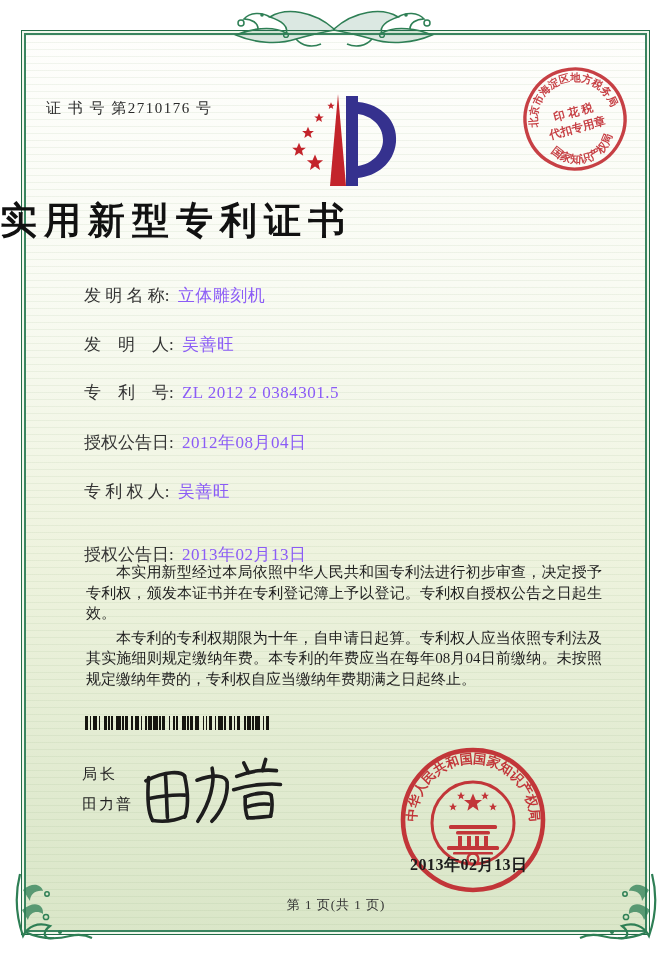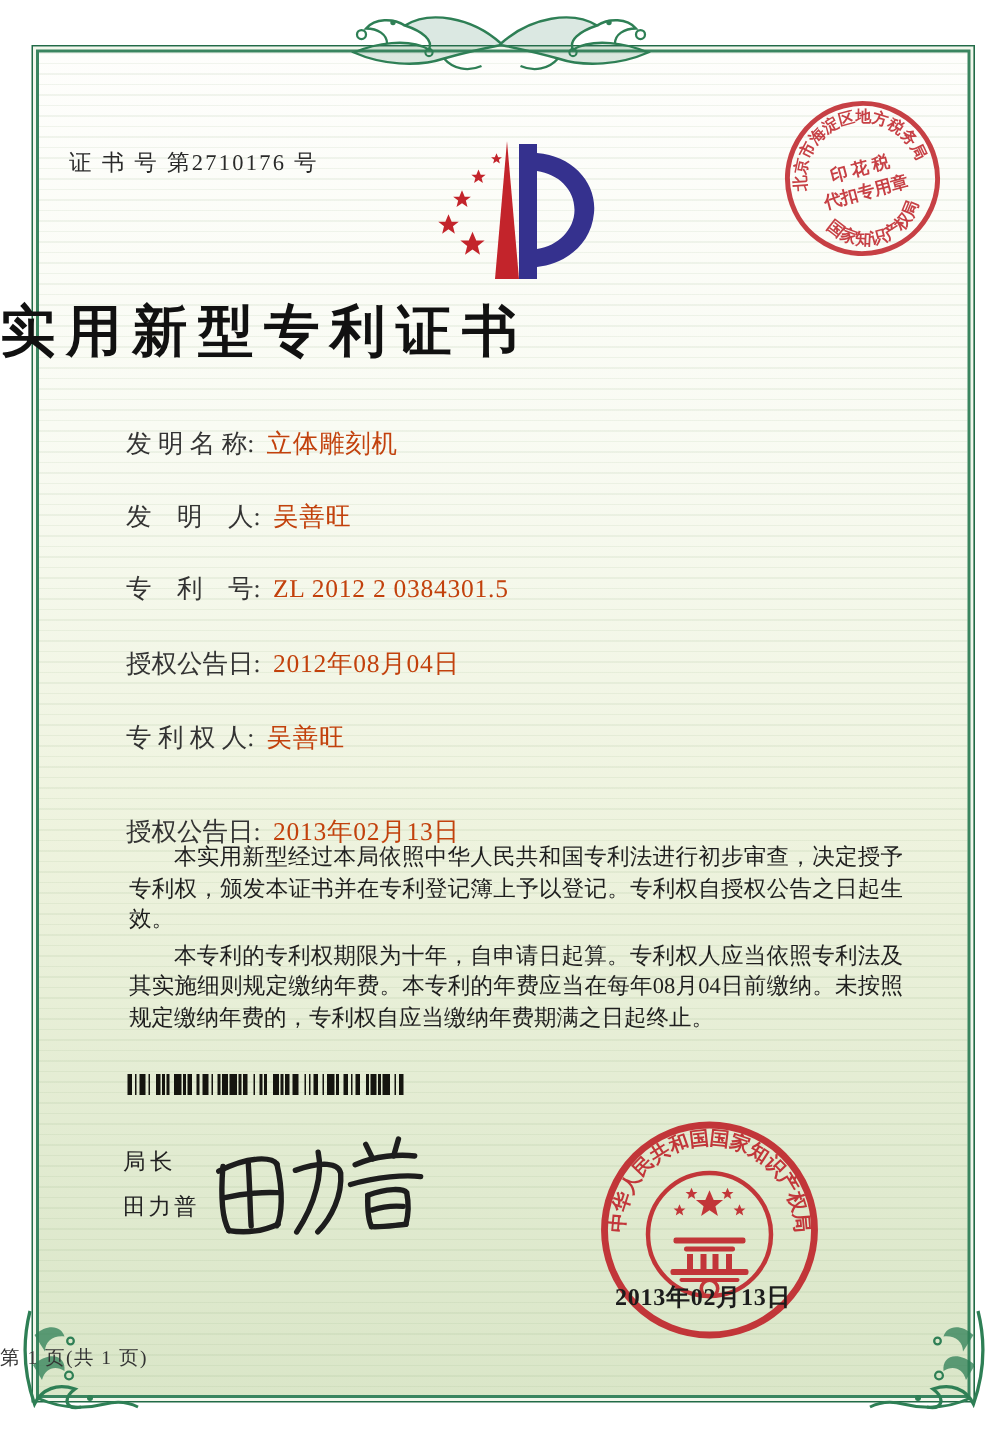--- a/index.html
+++ b/index.html
@@ -20,30 +20,30 @@
     content:"";position:absolute;inset:4px;
     background:repeating-linear-gradient(180deg,rgba(125,160,110,0.10) 0 1px,rgba(255,255,255,0) 1px 7px);
     pointer-events:none;
   }
   .flourish{color:#2e7f55;}
   
   .cert-no{left:46px;top:99px;font-size:15px;letter-spacing:1.5px;color:#2a2a2a;}
   .title{left:0;top:196px;width:672px;text-align:left;font-size:37px;font-weight:bold;letter-spacing:7px;color:#111;}
   .field{left:84px;font-size:17px;white-space:nowrap;}
   .field .lab{color:#333;margin-right:4px;}
-  .field .val{color:#c2410c;letter-spacing:0.5px;}
+  .field .val{color:#8b5cf6;letter-spacing:0.5px;}
   .body-text{left:82px;top:558px;width:524px;font-size:15px;line-height:20.5px;text-align:justify;color:#1e1e1e;}
   .body-text p{margin:4px;text-indent:2em;}
   .barcode{left:85px;top:716px;height:14px;display:flex;align-items:stretch;}
   .barcode div{background:#15150f;}
   .barcode div.sp{background:transparent;}
   .sig-title{left:82px;top:765px;font-size:15px;letter-spacing:3px;color:#222;}
   .sig-name{left:82px;top:795px;font-size:15px;letter-spacing:2px;color:#222;}
   .seal-date{left:410px;top:855px;font-size:16px;font-weight:bold;letter-spacing:0.5px;color:#1c1c1c;z-index:6;}
-  .footer{left:0;top:896px;width:672px;font-size:13px;letter-spacing:1px;color:#333;}
+  .footer{left:0;top:896px;width:672px;text-align:center;font-size:13px;letter-spacing:1px;color:#333;}
   .stamp-wrap{left:516px;top:60px;z-index:5;opacity:0.88;}
   .seal-wrap{left:399px;top:746px;z-index:5;opacity:0.92;}
   .logo-wrap{left:280px;top:90px;}
   .sig-svg{left:128px;top:748px;z-index:4;}
 </style>
 </head>
 <body>
 
 <div class="abs frame"></div>
 

